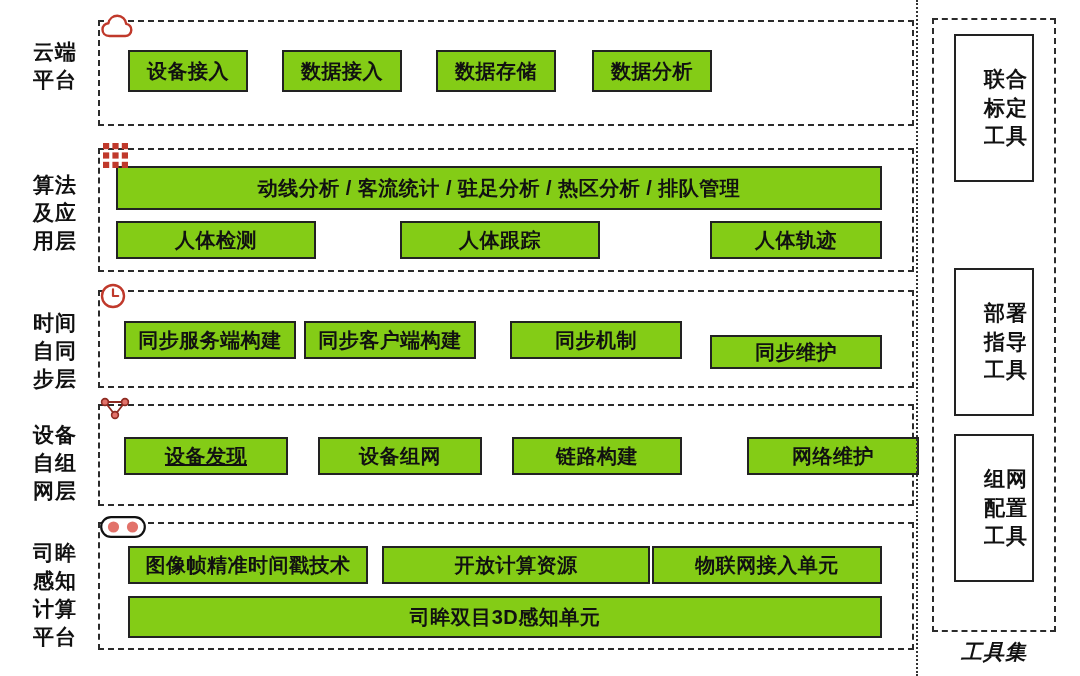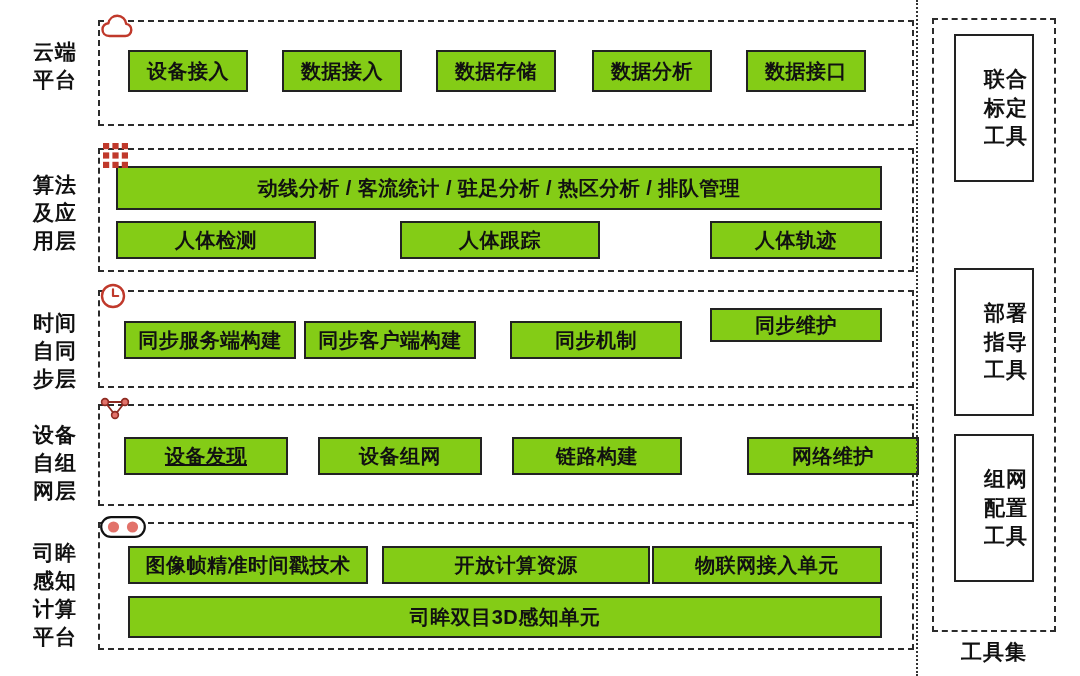--- a/index.html
+++ b/index.html
@@ -84,20 +84,21 @@
     color:#111;
     padding-left:24px;
   }
   .tool-box span{display:block;white-space:nowrap;}
   #toolset-caption{
     position:absolute;
     text-align:center;
     font-size:21px;font-weight:700;
     letter-spacing:1px;
     color:#111;
+    font-style:italic;
   }
 </style>
 </head>
 <body>
 
 <div id="root">
 
   <div class="layer-label" style="top:30px;height:72px;">
     <span>云端</span>
     <span>平台</span>
@@ -106,21 +107,20 @@
   <div class="layer-box" style="left:98px;top:20px;width:816px;height:106px;"></div>
 
   <svg class="corner-icon" style="left:101px;top:12px;width:32px;height:28px;" viewBox="0 0 32 28">
     <path d="M8.5 24 C3.6 24 1.5 20.6 1.5 17.4 C1.5 14.2 4.0 11.4 7.4 11.2 C8.3 6.8 12.0 3.8 16.3 3.8 C21.0 3.8 24.8 7.3 25.2 11.9 C28.2 12.5 30.3 15.0 30.3 18.0 C30.3 21.4 27.6 24 24.2 24 Z" fill="#ffffff" stroke="#c0392b" stroke-width="2.4" stroke-linejoin="round"></path>
   </svg>
 
   <div class="node" style="left:128px;top:50px;width:120px;height:42px;">设备接入</div>
   <div class="node" style="left:282px;top:50px;width:120px;height:42px;">数据接入</div>
   <div class="node" style="left:436px;top:50px;width:120px;height:42px;">数据存储</div>
   <div class="node" style="left:592px;top:50px;width:120px;height:42px;">数据分析</div>
-  <div class="node" style="left:746px;top:50px;width:120px;height:42px;">数据接口</div>
 
   <div class="layer-label" style="top:160px;height:106px;">
     <span>算法</span>
     <span>及应</span>
     <span>用层</span>
   </div>
 
   <div class="layer-box" style="left:98px;top:148px;width:816px;height:124px;"></div>
 
   <svg class="corner-icon" style="left:102px;top:142px;width:28px;height:28px;" viewBox="0 0 28 28">
@@ -152,21 +152,21 @@
   <div class="layer-box" style="left:98px;top:290px;width:816px;height:98px;"></div>
 
   <svg class="corner-icon" style="left:100px;top:283px;width:26px;height:26px;" viewBox="0 0 26 26">
     <circle cx="13" cy="13" r="11" fill="#ffffff" stroke="#c0392b" stroke-width="2.4"></circle>
     <path d="M13 6.3 L13 13 L18.2 13" fill="none" stroke="#c0392b" stroke-width="2.2" stroke-linecap="round" stroke-linejoin="round"></path>
   </svg>
 
   <div class="node" style="left:124px;top:321px;width:172px;height:38px;">同步服务端构建</div>
   <div class="node" style="left:304px;top:321px;width:172px;height:38px;">同步客户端构建</div>
   <div class="node" style="left:510px;top:321px;width:172px;height:38px;">同步机制</div>
-  <div class="node" style="left:710px;top:308px;width:172px;height:34px;">同步维护</div>
+  <div class="node" style="left:710px;top:335px;width:172px;height:34px;">同步维护</div>
 
   <div class="layer-label" style="top:410px;height:106px;">
     <span>设备</span>
     <span>自组</span>
     <span>网层</span>
   </div>
 
   <div class="layer-box" style="left:98px;top:404px;width:816px;height:102px;"></div>
 
   <svg class="corner-icon" style="left:100px;top:396px;width:30px;height:26px;" viewBox="0 0 30 26">

